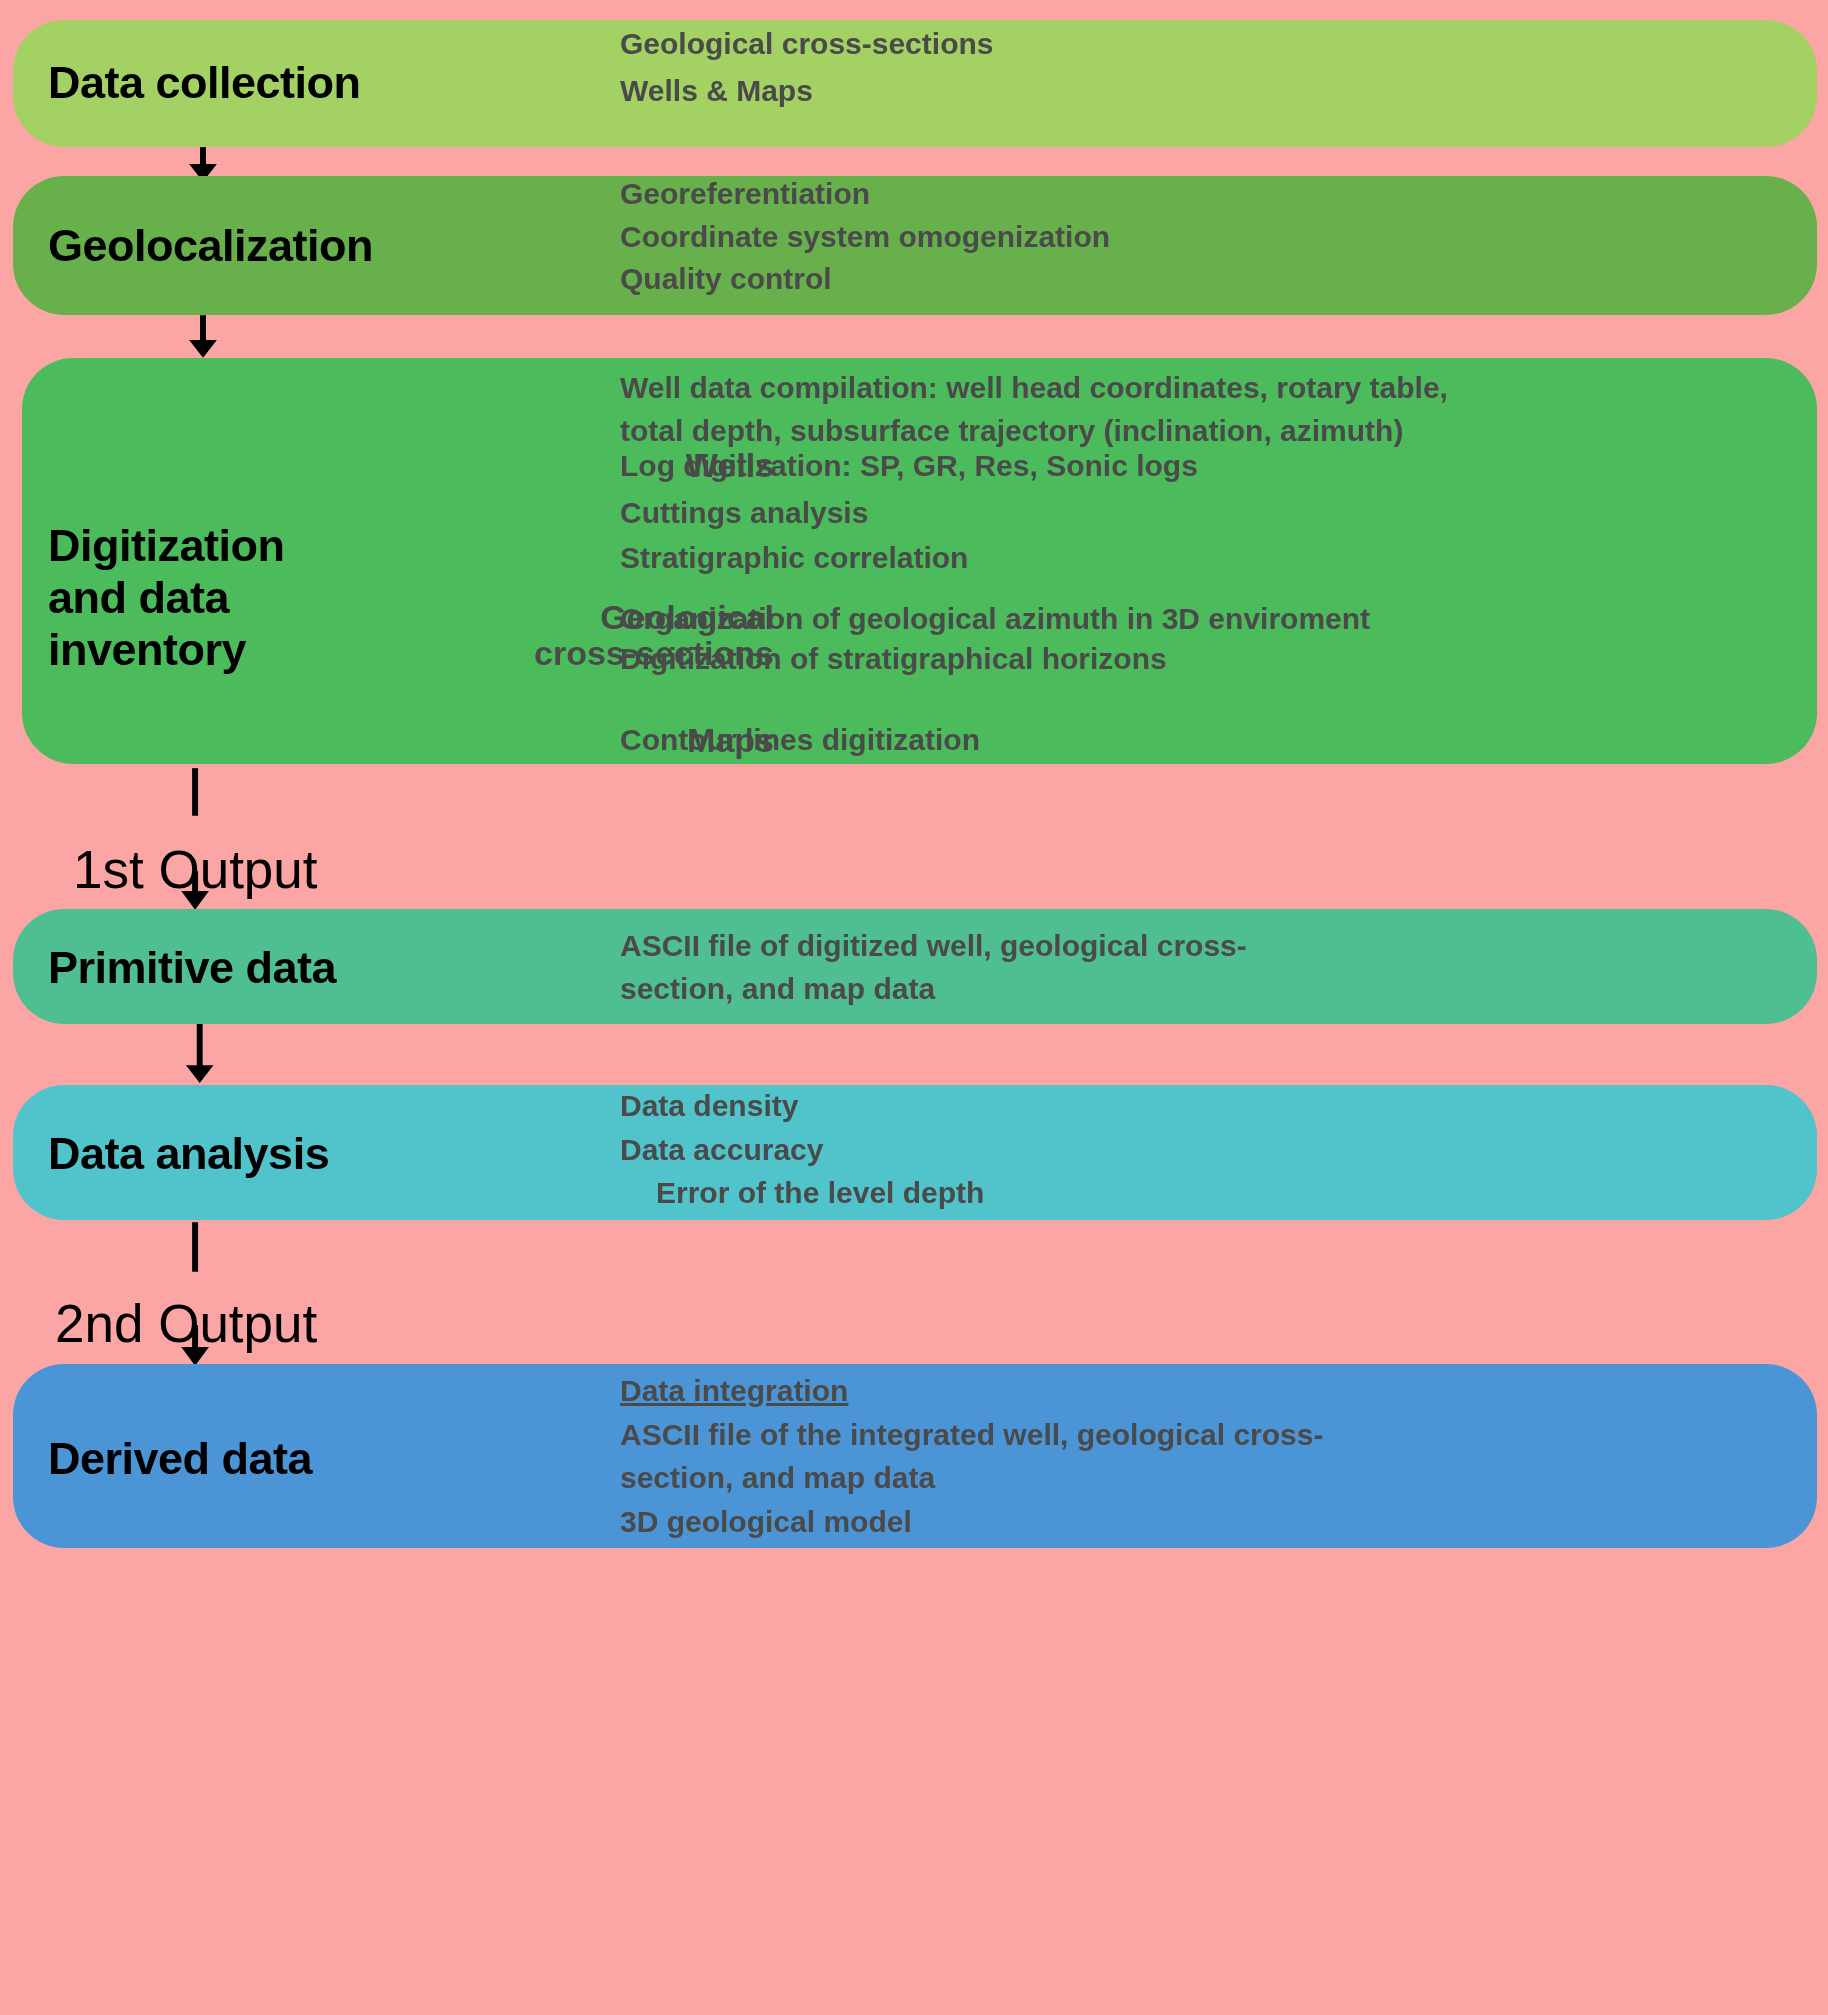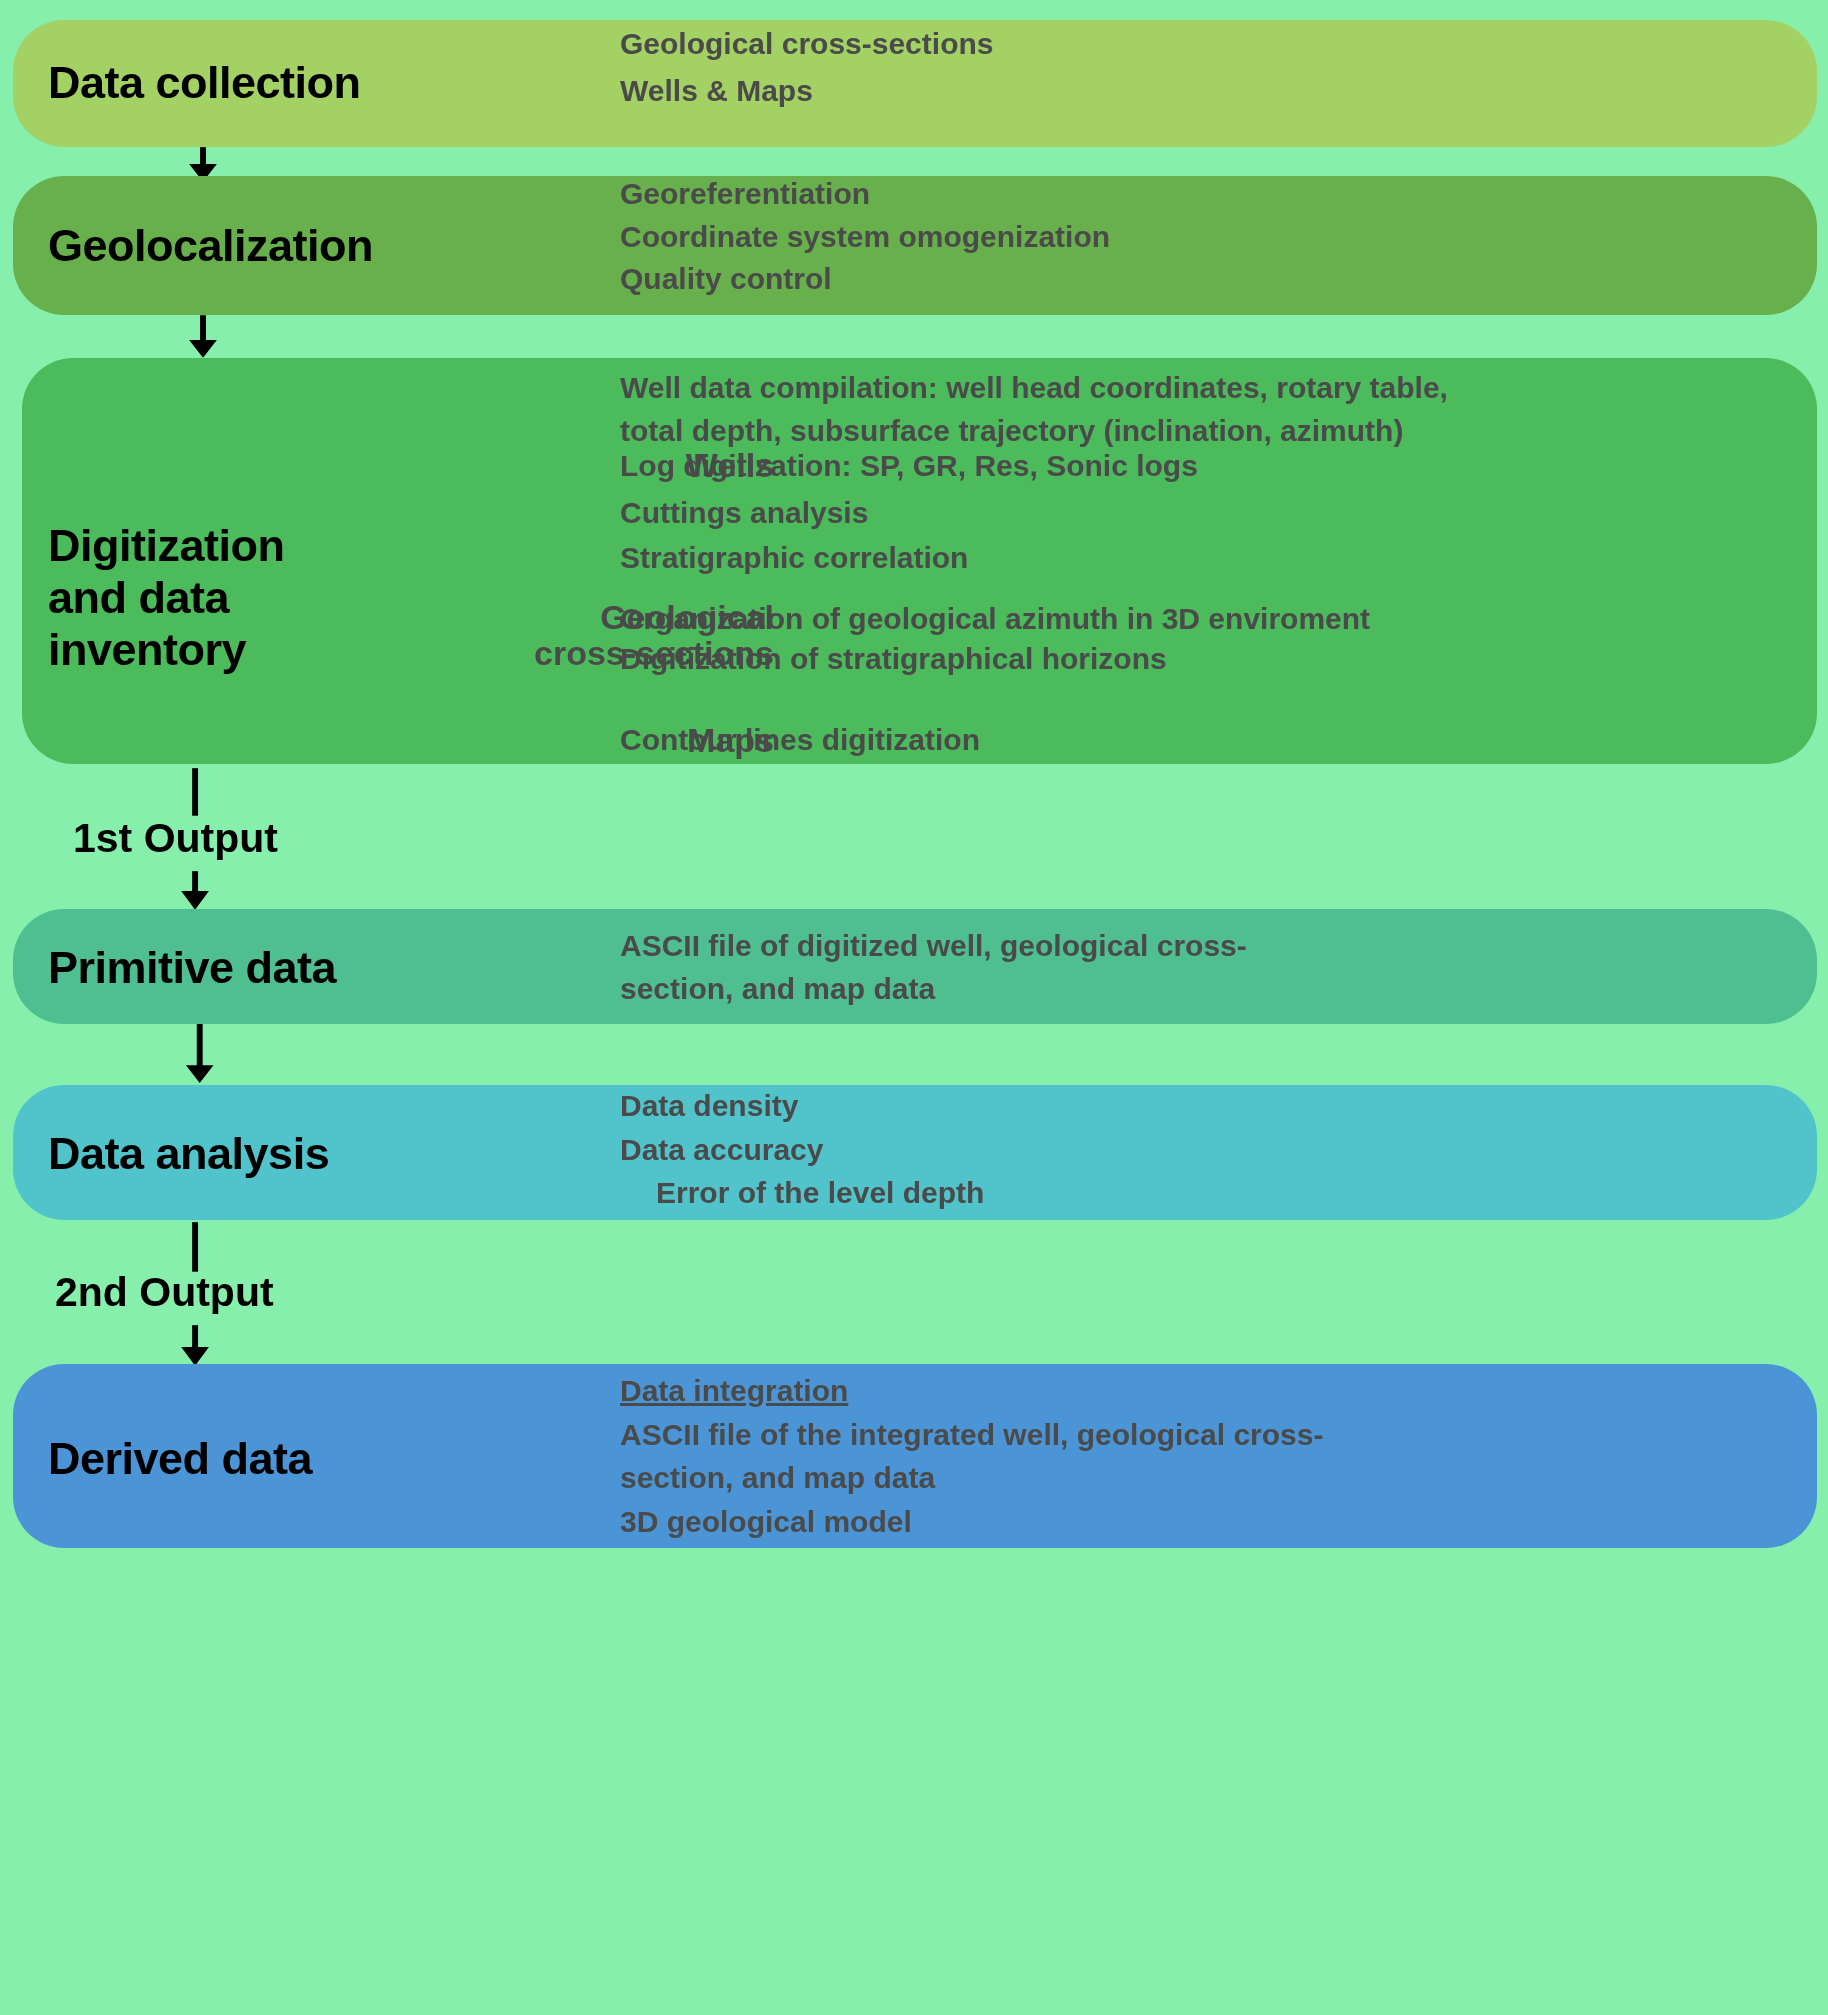--- a/index.html
+++ b/index.html
@@ -7,21 +7,21 @@
     padding: 0;
     background: #ffffff;
   }
   body {
     font-family: "Liberation Sans", sans-serif;
   }
   #canvas {
     position: relative;
     width: 1829px;
     height: 2016px;
-    background: #86efac;
+    background: #fca5a5;
     overflow: hidden;
   }
   .stage {
     position: absolute;
     border-radius: 51px;
     box-sizing: border-box;
   }
   .stage-title {
     position: absolute;
     left: 48px;
@@ -48,23 +48,24 @@
     line-height: 1.06;
     text-align: right;
     white-space: pre-line;
   }
   .connector {
     position: absolute;
   }
   .flow-label {
     position: absolute;
     color: #000000;
-    font-weight: bold;
-    font-size: 41px;
+    font-weight: normal;
+    font-size: 53px;
     white-space: nowrap;
+    margin-top: 24px;
   }
 </style>
 </head>
 <body>
 
 <div id="canvas">
 
   <div class="stage" style="left:13px; top:20px; width:1804px; height:127px; background:#a4d163;"></div>
   <div class="stage-title" style="top:57px;">Data collection</div>
   <div class="detail-line" style="left:620px; top:29px;">Geological cross-sections</div>

